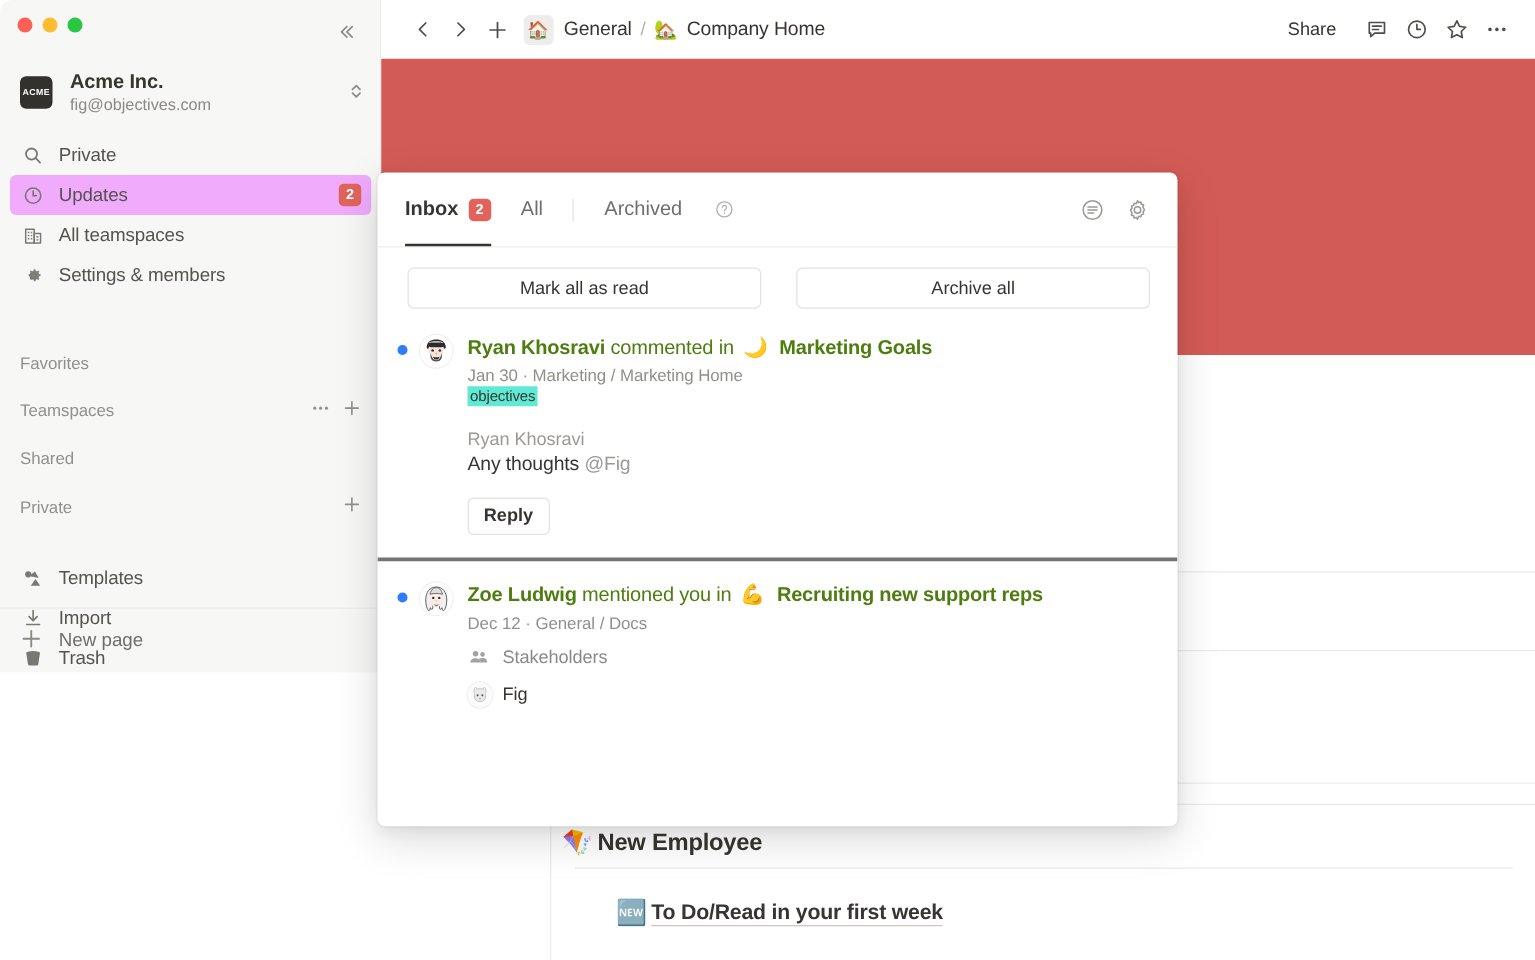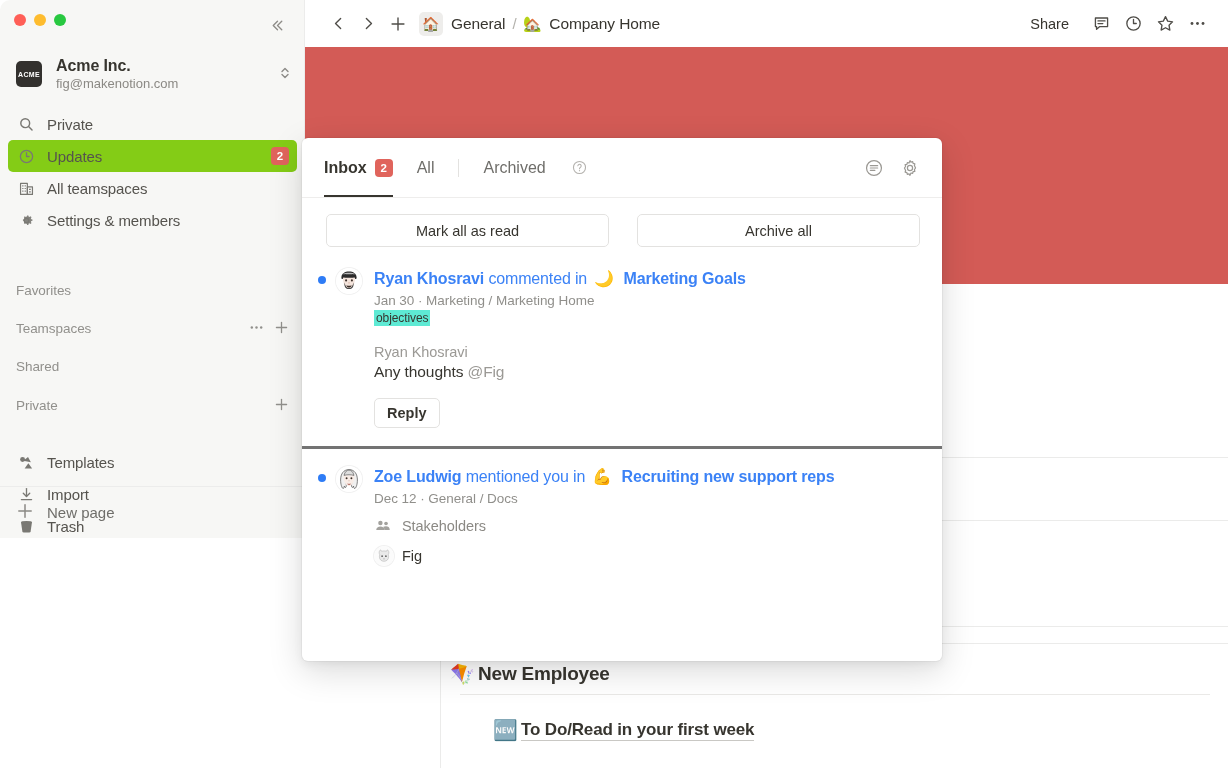--- a/index.html
+++ b/index.html
@@ -74,21 +74,21 @@
 
   .nav { position: absolute; left: 0; top: 108px; width: 305px; }
   .nav-item {
     display: flex; align-items: center;
     height: 32px; margin: 0 8px;
     padding: 0 8px;
     border-radius: 5px;
     cursor: pointer;
     position: relative;
   }
-  .nav-item.active { background: #84cc16; }
+  .nav-item.active { background: #f0abfc; }
   .nav-ico {
     width: 20px; height: 20px; margin-right: 11px;
     display: flex; align-items: center; justify-content: center;
     color: #797873; flex-shrink: 0;
   }
   .nav-label {
     font-size: 15px; color: #55534e; letter-spacing: -0.1px;
   }
   .badge {
     margin-left: auto;
@@ -298,21 +298,21 @@
   }
   .avatar {
     width: 26px; height: 26px; border-radius: 50%;
     flex-shrink: 0; margin-right: 12px; margin-top: 1px;
     overflow: hidden;
     background: #fff;
     box-shadow: 0 0 0 1px rgba(0,0,0,0.06);
   }
   .notif-main { flex: 1; min-width: 0; }
   .notif-title {
-    font-size: 16px; color: #3b82f6; line-height: 24px;
+    font-size: 16px; color: #4d7c0f; line-height: 24px;
     letter-spacing: -0.15px;
   }
   .notif-title .who { font-weight: 700; }
   .notif-title .verb { font-weight: 400; }
   .notif-title .pg-emoji { margin: 0 5px 0 3px; }
   .notif-title .pg { font-weight: 700; }
   .notif-meta {
     font-size: 13.5px; color: #908f8b; margin-top: 2px;
     letter-spacing: -0.05px;
   }
@@ -380,21 +380,21 @@
           <polyline points="15,5 10,10 15,15"></polyline>
       </svg>
     </div>
 
     <div class="workspace">
       <div class="ws-logo">
         <span>ACME</span>
       </div>
       <div class="ws-text">
         <div class="ws-name">Acme Inc.</div>
-        <div class="ws-email">fig@makenotion.com</div>
+        <div class="ws-email">fig@objectives.com</div>
       </div>
       <div class="ws-chev">
         <svg width="12" height="16" viewBox="0 0 12 16" fill="none" stroke="currentColor" stroke-width="1.4" stroke-linecap="round" stroke-linejoin="round">
           <polyline points="3,6.5 6,3.5 9,6.5"></polyline>
             <polyline points="3,9.5 6,12.5 9,9.5"></polyline>
         </svg>
       </div>
     </div>
 
     <div class="nav">

